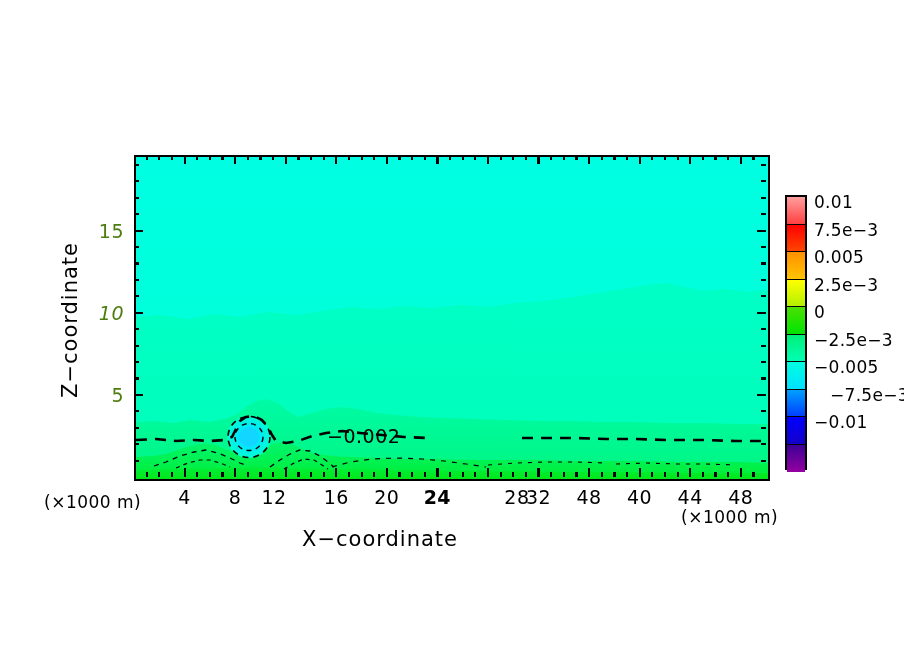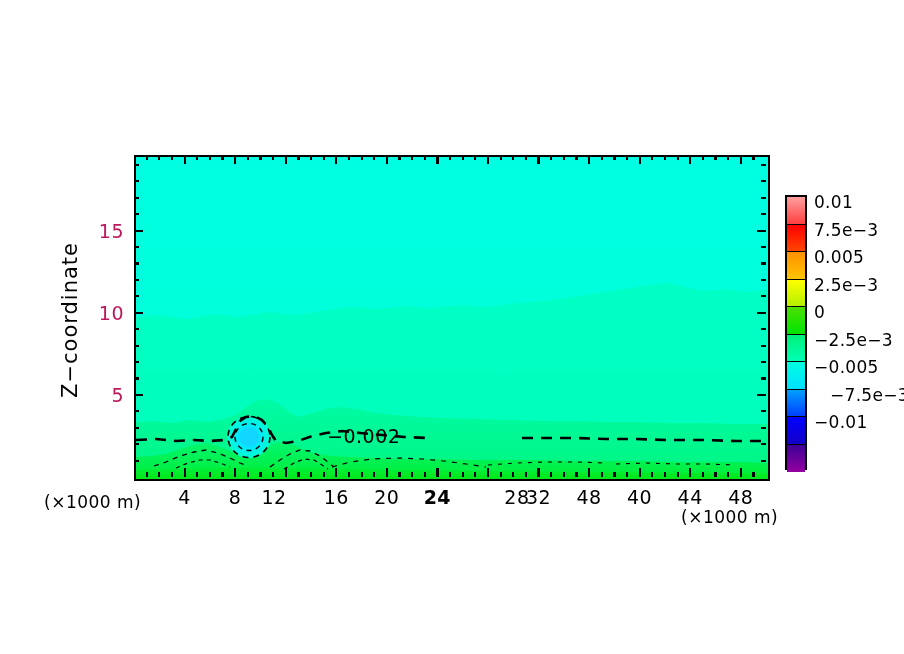--- a/index.html
+++ b/index.html
@@ -100,21 +100,21 @@
     position: absolute;
     font-size: 19px;
     color: #000;
     text-align: center;
     transform: translateX(-50%);
     letter-spacing: 0.5px;
   }
   .ytick-lab {
     position: absolute;
     font-size: 19px;
-    color: #be185d;
+    color: #4d7c0f;
     text-align: right;
     transform: translateY(-50%);
     letter-spacing: 0.5px;
   }
   
   #colorbar {
     position: absolute;
     left: 785px;
     top: 195px;
     width: 22px;
@@ -149,20 +149,21 @@
     letter-spacing: 0.5px;
   }
 </style>
 </head>
 <body>
 
 <div id="stage">
 
 
   <div class="txt" id="ylabel">Z−coordinate</div>
+  <div class="txt" id="xlabel">X−coordinate</div>
   <div class="txt" id="unit-left">(×1000 m)</div>
   <div class="txt" id="unit-right">(×1000 m)</div>
 
   <div id="plot-frame">
     <svg id="plot-inner" width="632" height="322" viewBox="0 0 632 322" preserveAspectRatio="none">
       <defs>
         <linearGradient id="gTop" x1="0" y1="0" x2="0" y2="1">
           <stop offset="0%" stop-color="#00ffe2"></stop>
           <stop offset="100%" stop-color="#00ffd2"></stop>
         </linearGradient>
@@ -386,21 +387,21 @@
       <div class="xtick-lab" style="left: 336.24px; top: 486px;">16</div>
       <div class="xtick-lab" style="left: 386.8px; top: 486px;">20</div>
       <div class="xtick-lab" style="left: 437.36px; top: 486px; font-weight: bold;">24</div>
       <div class="xtick-lab" style="left: 487.92px; top: 486px; margin-left: 29px;">28</div>
       <div class="xtick-lab" style="left: 538.48px; top: 486px;">32</div>
       <div class="xtick-lab" style="left: 589.04px; top: 486px;">48</div>
       <div class="xtick-lab" style="left: 639.6px; top: 486px;">40</div>
       <div class="xtick-lab" style="left: 690.16px; top: 486px;">44</div>
       <div class="xtick-lab" style="left: 740.72px; top: 486px;">48</div>
       <div class="ytick-lab" style="left: 86px; width: 38px; top: 394.857px;">5</div>
-      <div class="ytick-lab" style="left: 86px; width: 38px; top: 312.714px;">10</div>
+      <div class="ytick-lab" style="left: 86px; width: 38px; top: 312.714px; font-style: italic;">10</div>
       <div class="ytick-lab" style="left: 86px; width: 38px; top: 230.571px;">15</div>
     </div>
 
   <div id="colorbar">
       <div class="cb-band" style="top: 0px; height: 27.5px; background: linear-gradient(rgb(255, 158, 158), rgb(255, 64, 64));"></div>
       <div class="cb-band" style="top: 27.5px; height: 27.5px; background: linear-gradient(rgb(255, 0, 0), rgb(255, 69, 0));"></div>
       <div class="cb-band" style="top: 55px; height: 27.5px; background: linear-gradient(rgb(255, 144, 0), rgb(255, 196, 0));"></div>
       <div class="cb-band" style="top: 82.5px; height: 27.5px; background: linear-gradient(rgb(255, 255, 0), rgb(180, 240, 0));"></div>
       <div class="cb-band" style="top: 110px; height: 27.5px; background: linear-gradient(rgb(76, 224, 0), rgb(0, 228, 0));"></div>
       <div class="cb-band" style="top: 137.5px; height: 27.5px; background: linear-gradient(rgb(0, 240, 120), rgb(0, 255, 180));"></div>

